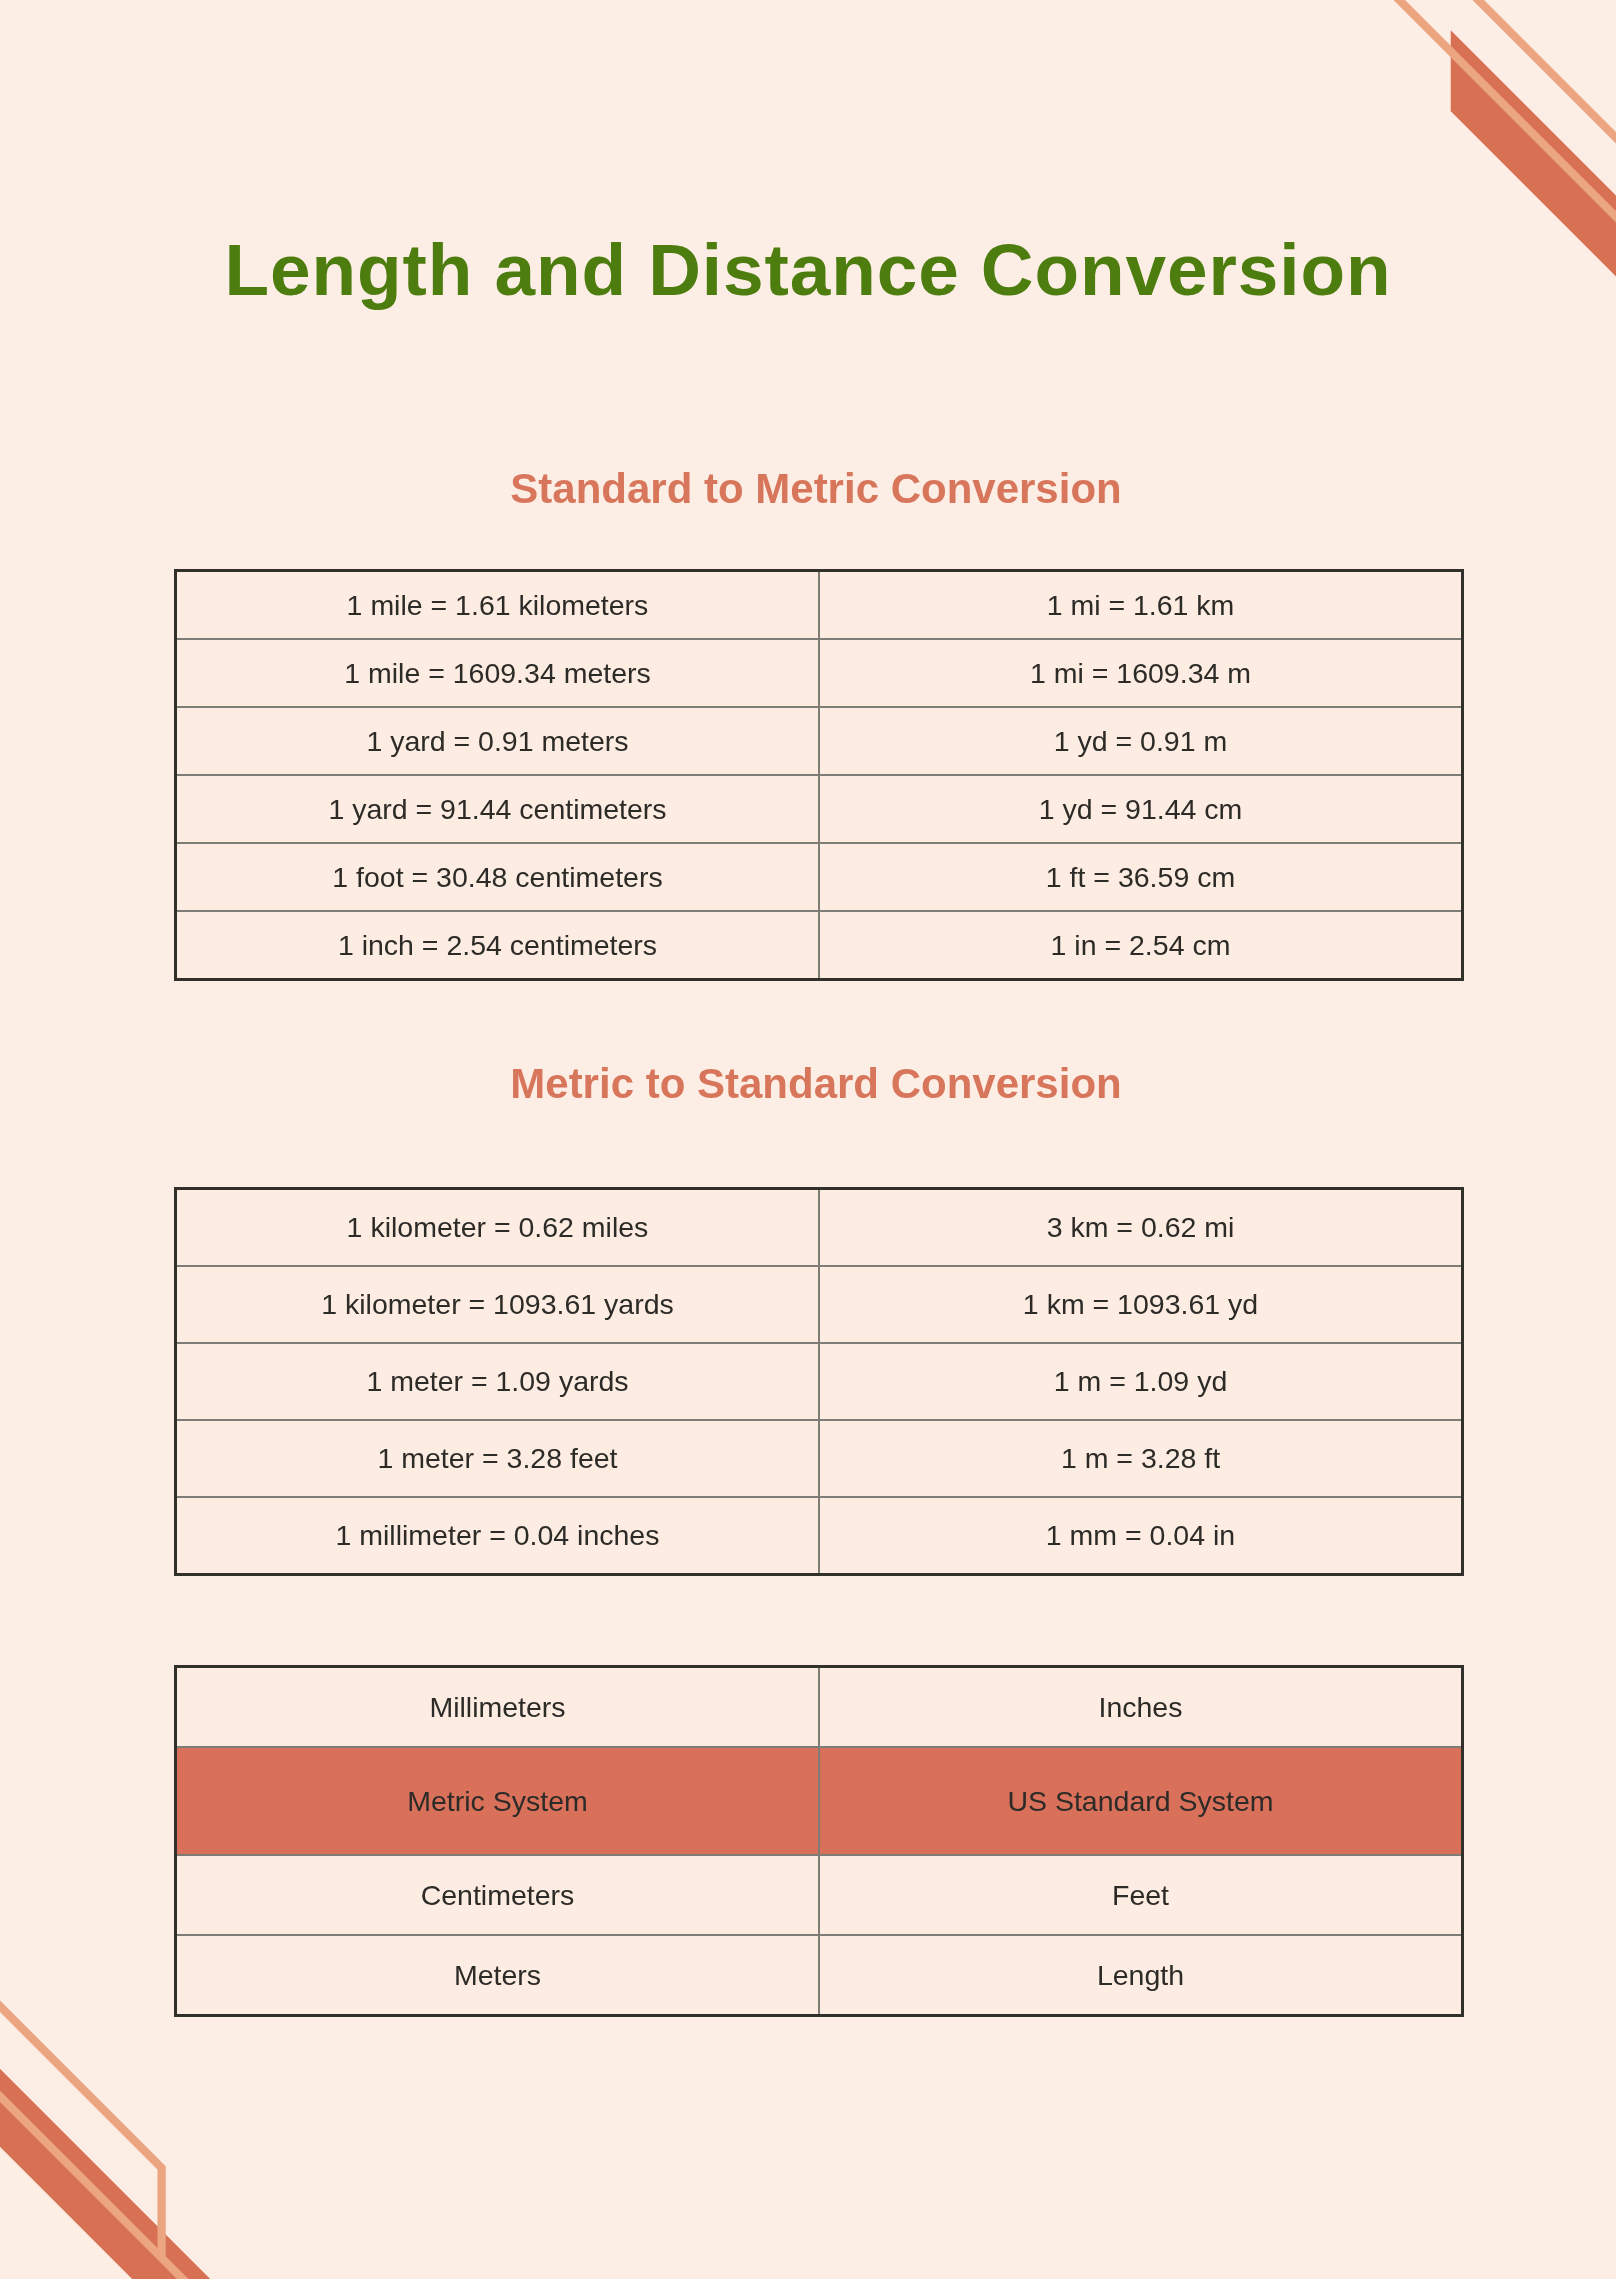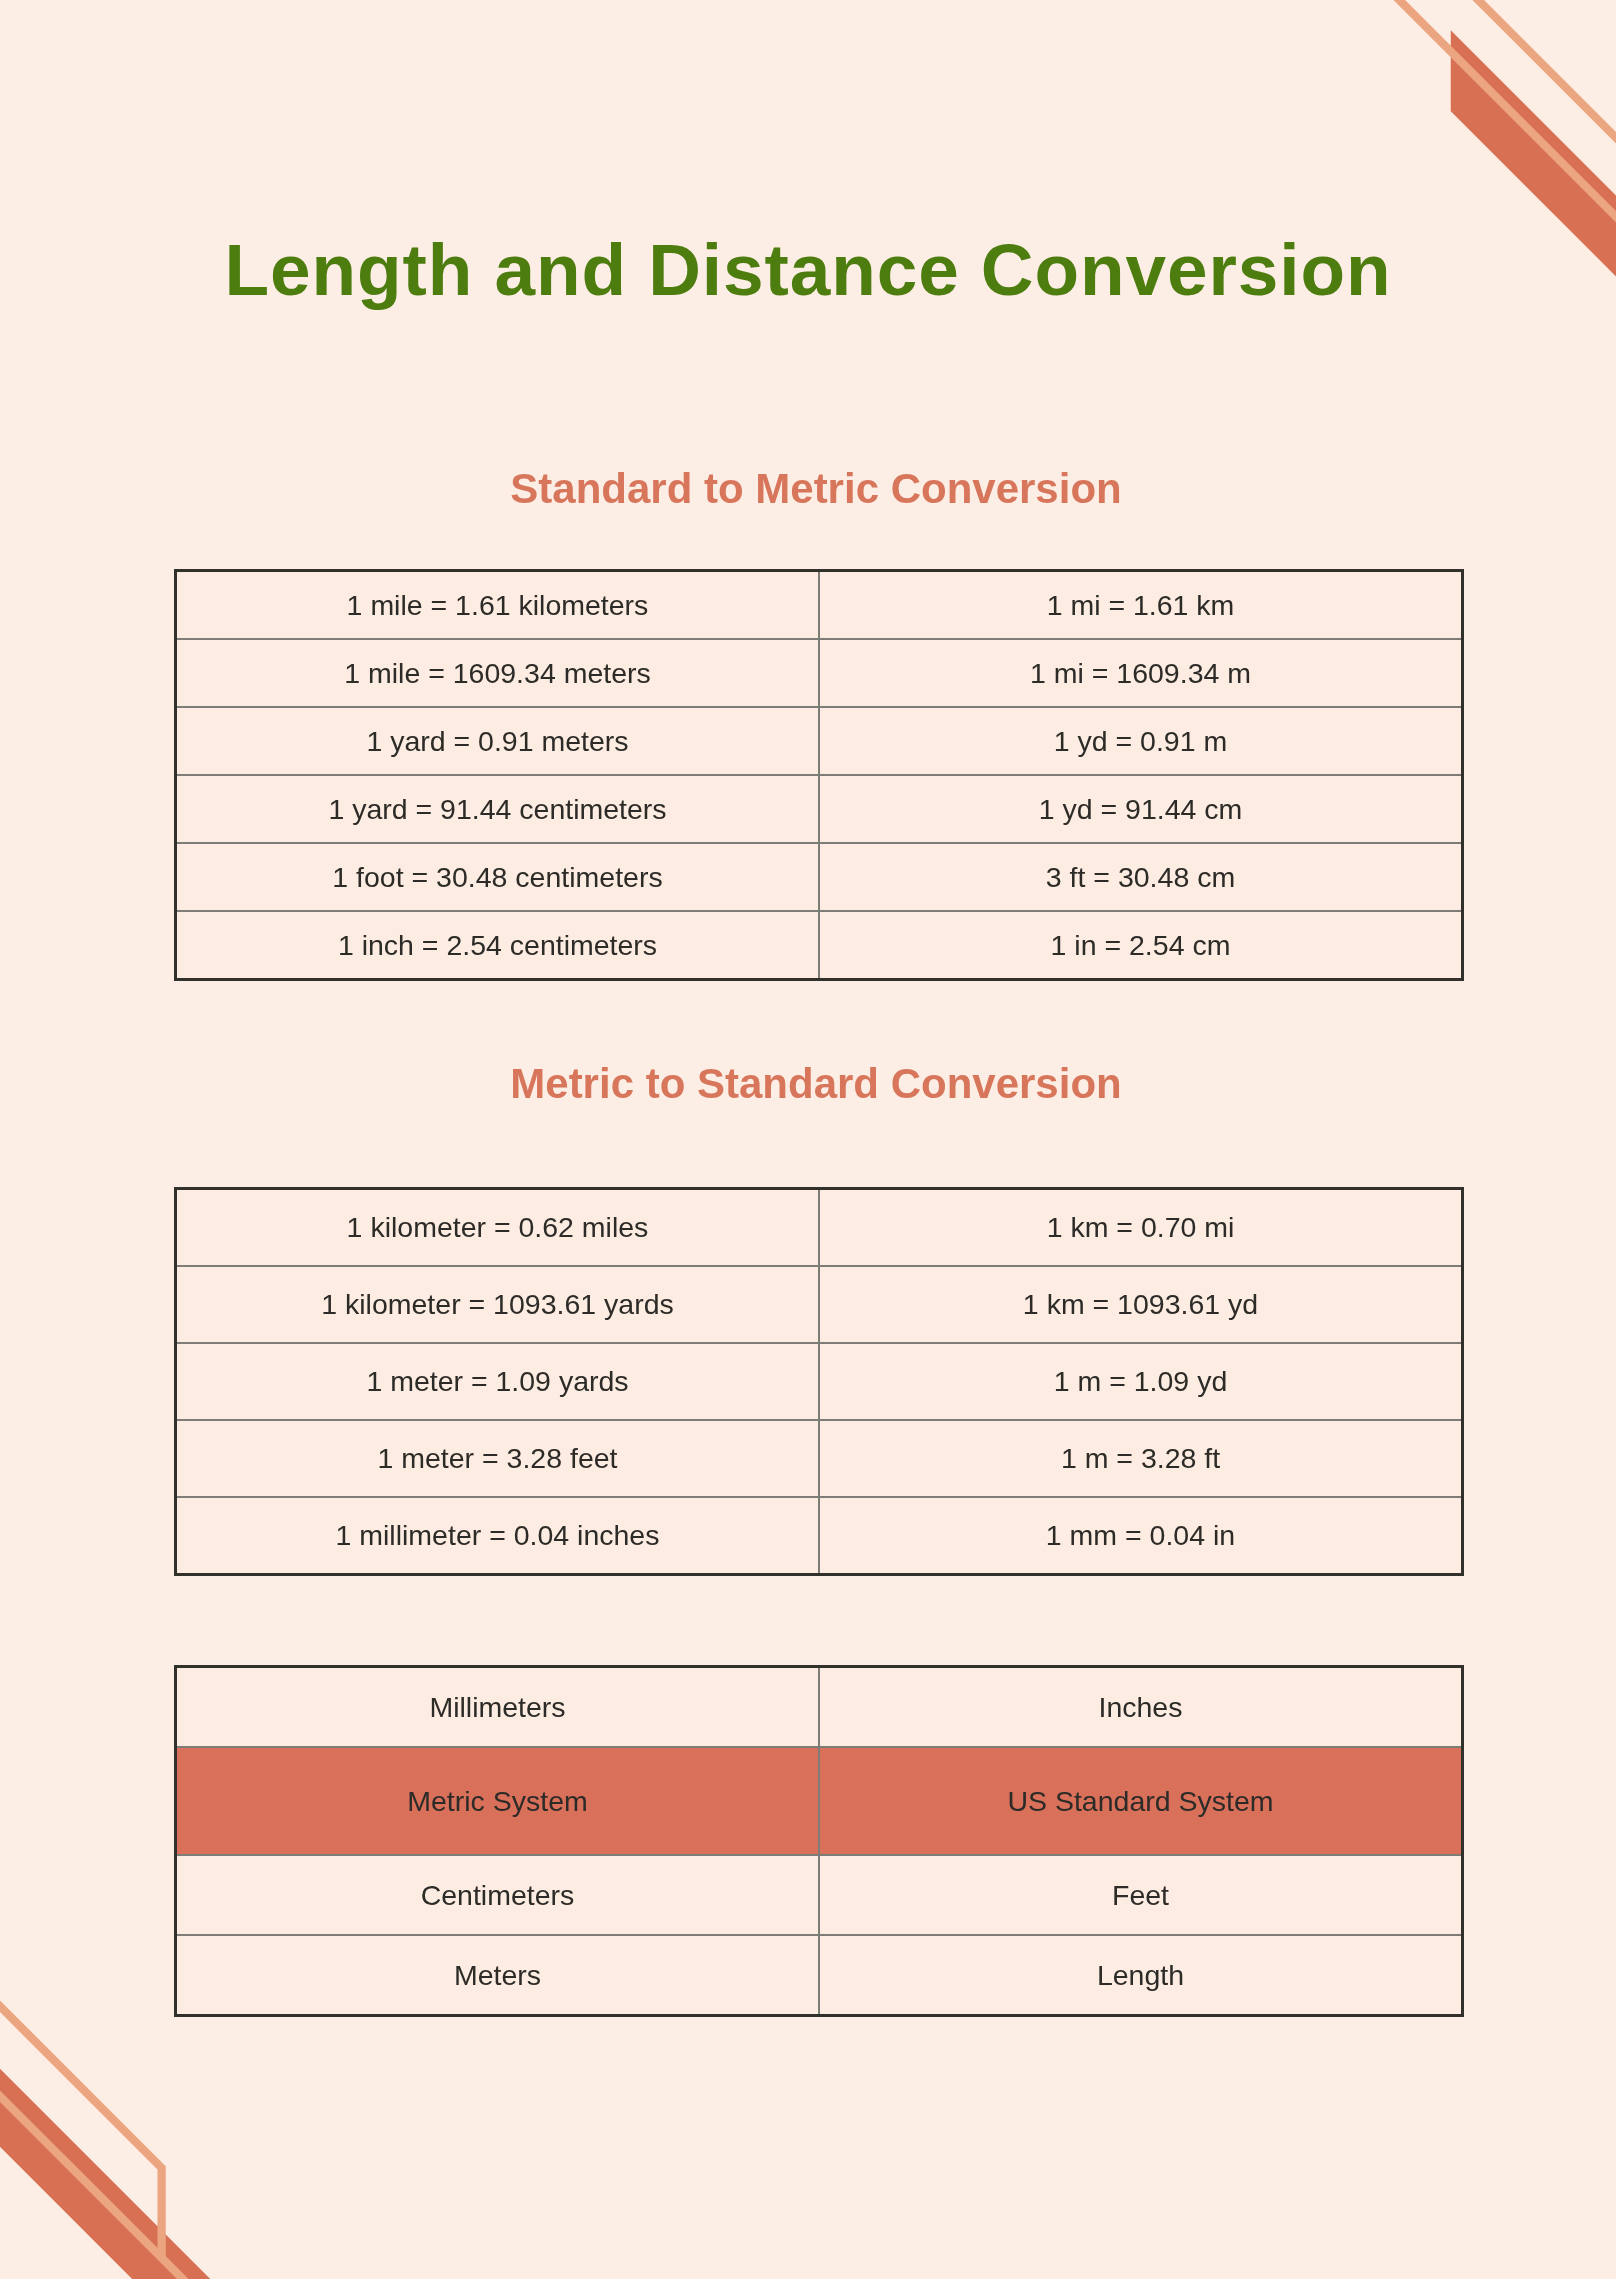--- a/index.html
+++ b/index.html
@@ -117,36 +117,36 @@
       <tr>
         <td>1 yard = 0.91 meters</td>
         <td>1 yd = 0.91 m</td>
       </tr>
       <tr>
         <td>1 yard = 91.44 centimeters</td>
         <td>1 yd = 91.44 cm</td>
       </tr>
       <tr>
         <td>1 foot = 30.48 centimeters</td>
-        <td>3 ft = 30.48 cm</td>
+        <td>1 ft = 36.59 cm</td>
       </tr>
       <tr>
         <td>1 inch = 2.54 centimeters</td>
         <td>1 in = 2.54 cm</td>
       </tr>
     </tbody>
   </table>
 
   <h2 class="section-heading heading-2">Metric to Standard Conversion</h2>
 
   <table class="conv table-2">
     <tbody>
       <tr>
         <td>1 kilometer = 0.62 miles</td>
-        <td>1 km = 0.70 mi</td>
+        <td>3 km = 0.62 mi</td>
       </tr>
       <tr>
         <td>1 kilometer = 1093.61 yards</td>
         <td>1 km = 1093.61 yd</td>
       </tr>
       <tr>
         <td>1 meter = 1.09 yards</td>
         <td>1 m = 1.09 yd</td>
       </tr>
       <tr>

